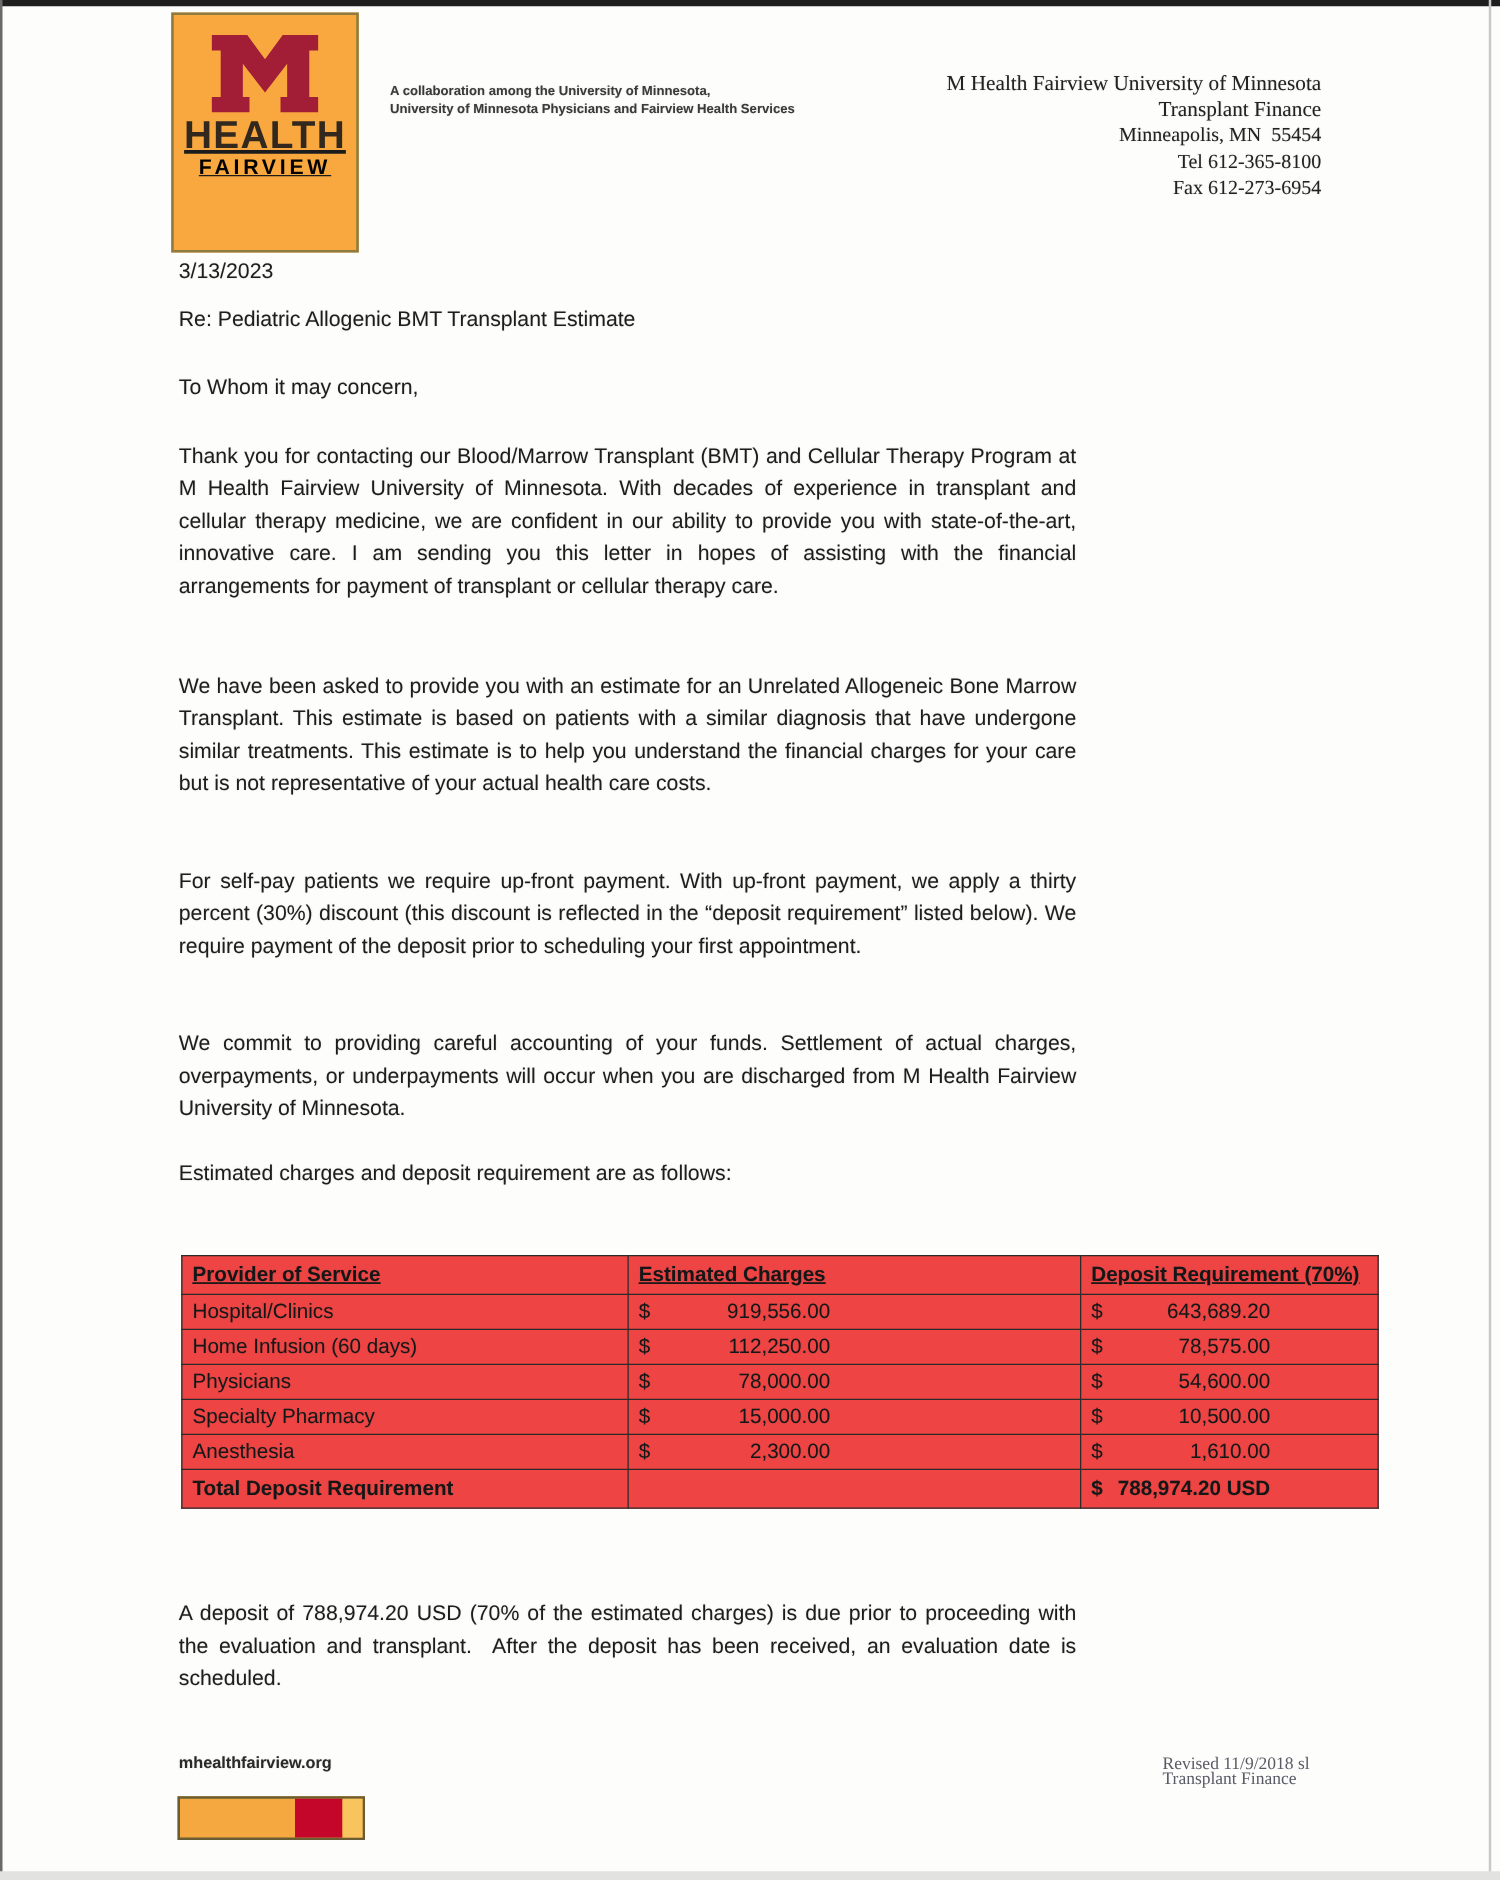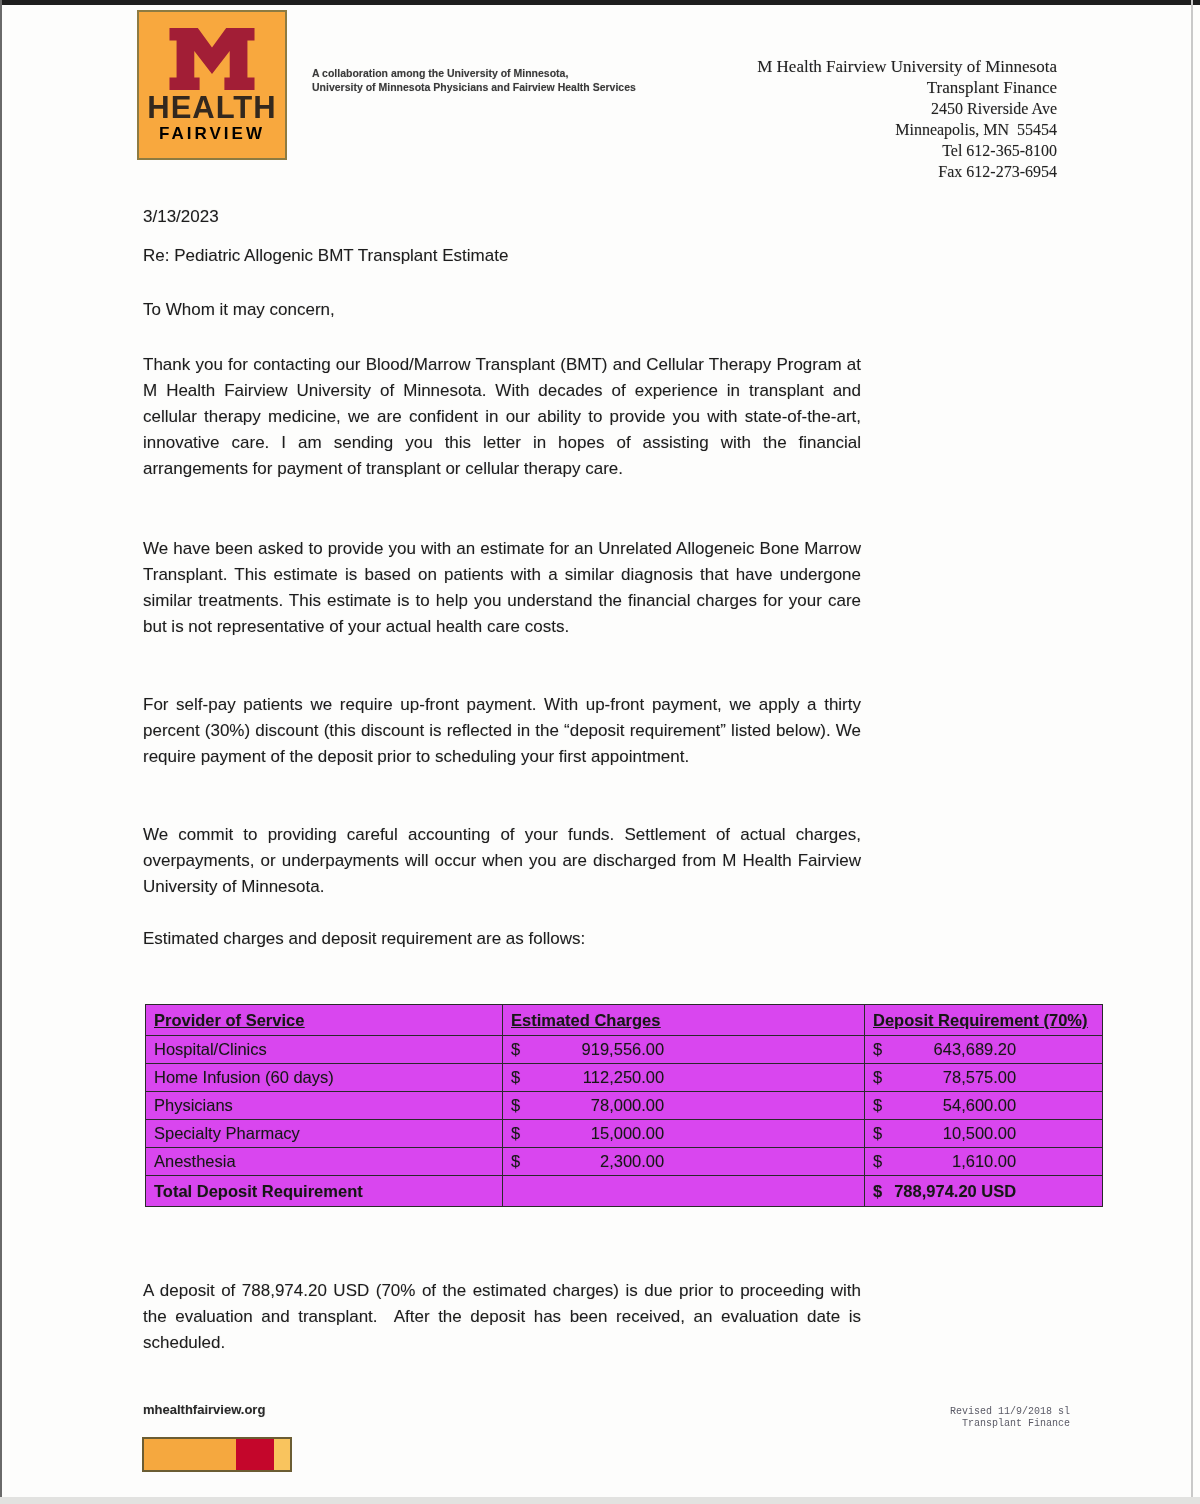--- a/index.html
+++ b/index.html
@@ -8,53 +8,53 @@
     font-family:"Liberation Sans",sans-serif;color:#1c1c1c;
   }
   .abs{position:absolute;}
   
   .scan-top{left:0;top:0;width:1200px;height:5px;background:#1e1e1e;}
   .scan-left{left:0;top:0;width:2px;height:1504px;background:#6a6a6a;}
   .scan-right{left:1191px;top:0;width:2px;height:1504px;background:#c9c9c9;}
   .scan-bottom{left:0;top:1497px;width:1200px;height:7px;background:#e2e2e0;}
 
   
-  .logo{left:137px;top:10px;width:150px;height:150px;background:#F8A83E;border:2px solid #8d7b42;box-sizing:border-box;text-align:center;}
+  .logo{left:137px;top:10px;width:150px;height:192px;background:#F8A83E;border:2px solid #8d7b42;box-sizing:border-box;text-align:center;text-decoration:underline;}
   .logo-m{display:block;margin:16px auto 2px auto;width:92px;height:62px;}
   .logo-health{font-weight:bold;font-size:31px;letter-spacing:1px;color:#33281e;line-height:32px;}
   .logo-fairview{font-weight:bold;font-size:17px;letter-spacing:3px;color:#000000;line-height:20px;}
 
   .collab{left:312px;top:66px;width:400px;font-size:10.5px;line-height:14px;font-weight:bold;color:#3a3a3a;text-shadow:0 0 1px rgba(80,80,80,.35);}
 
   .letterhead{right:143px;top:56px;width:480px;text-align:right;font-family:"Liberation Serif",serif;font-size:16px;line-height:21px;color:#222;text-shadow:0 0 1px rgba(60,60,60,.3);}
   .lh-bold{font-weight:normal;font-size:17px;}
 
   .body-text{left:143px;width:718px;font-size:17px;line-height:26px;color:#1d1d1d;text-align:justify;text-shadow:0 0 1px rgba(70,70,70,.3);}
   .nojust{text-align:left;}
 
   
   .est-table{left:145px;top:1004px;}
-  table{border-collapse:collapse;table-layout:fixed;width:957px;background:#d946ef;}
+  table{border-collapse:collapse;table-layout:fixed;width:957px;background:#ef4444;}
   td{border:1.5px solid #2a2a2a;font-size:16.5px;color:#161616;padding:0;height:27px;vertical-align:middle;text-shadow:0 0 1px rgba(70,70,70,.3);}
   tr.hdr td{height:30px;font-weight:bold;}
   tr.hdr td span{text-decoration:underline;}
   td .lbl{padding-left:8px;display:block;}
   .cell-amt{display:flex;align-items:center;}
   .cur{padding-left:8px;}
   .amt{width:120px;text-align:right;padding-left:24px;}
   .amt3{width:134px;text-align:right;}
   tr.total td{height:30px;font-weight:bold;}
 
   .dep-bold{font-weight:normal;}
 
   .site{left:143px;top:1402px;font-size:13px;font-weight:bold;color:#2a2a2a;text-shadow:0 0 1px rgba(70,70,70,.3);}
   .bar{left:142px;top:1437px;width:150px;height:35px;background:#F5A83F;border:2px solid #6b5d33;box-sizing:border-box;}
   .bar-red{position:absolute;left:92px;top:0;width:38px;height:31px;background:#C4062B;}
   .bar-tail{position:absolute;left:130px;top:0;width:16px;height:31px;background:#F9C45E;}
-  .revision{left:930px;top:1406px;width:140px;text-align:right;font-family:Liberation Mono, monospace;font-size:10px;line-height:12px;color:#5a5a66;}
+  .revision{left:930px;top:1406px;width:140px;text-align:left;font-family:Liberation Serif, serif;font-size:14px;line-height:12px;color:#5a5a66;}
 </style>
 </head>
 <body>
 
 <div class="page">
 
   <div class="abs scan-top"></div>
   <div class="abs scan-left"></div>
   <div class="abs scan-right"></div>
   <div class="abs scan-bottom"></div>
@@ -68,21 +68,20 @@
   </div>
 
   <div class="abs collab">
     <div>A collaboration among the University of Minnesota,</div>
     <div>University of Minnesota Physicians and Fairview Health Services</div>
   </div>
 
   <div class="abs letterhead">
     <div class="lh-bold">M Health Fairview University of Minnesota</div>
     <div class="lh-bold">Transplant Finance</div>
-    <div>2450 Riverside Ave</div>
     <div>Minneapolis, MN&nbsp; 55454</div>
     <div>Tel 612-365-8100</div>
     <div>Fax 612-273-6954</div>
   </div>
 
   <div class="abs body-text nojust" style="top:204px;">3/13/2023</div>
   <div class="abs body-text nojust" style="top:243px;">Re: Pediatric Allogenic BMT Transplant Estimate</div>
   <div class="abs body-text nojust" style="top:297px;">To Whom it may concern,</div>
 
   <div class="abs body-text" style="top:352px;">Thank you for contacting our Blood/Marrow Transplant (BMT) and Cellular Therapy Program at M Health Fairview University of Minnesota. With decades of experience in transplant and cellular therapy medicine, we are confident in our ability to provide you with state-of-the-art, innovative care. I am sending you this letter in hopes of assisting with the financial arrangements for payment of transplant or cellular therapy care.</div>

